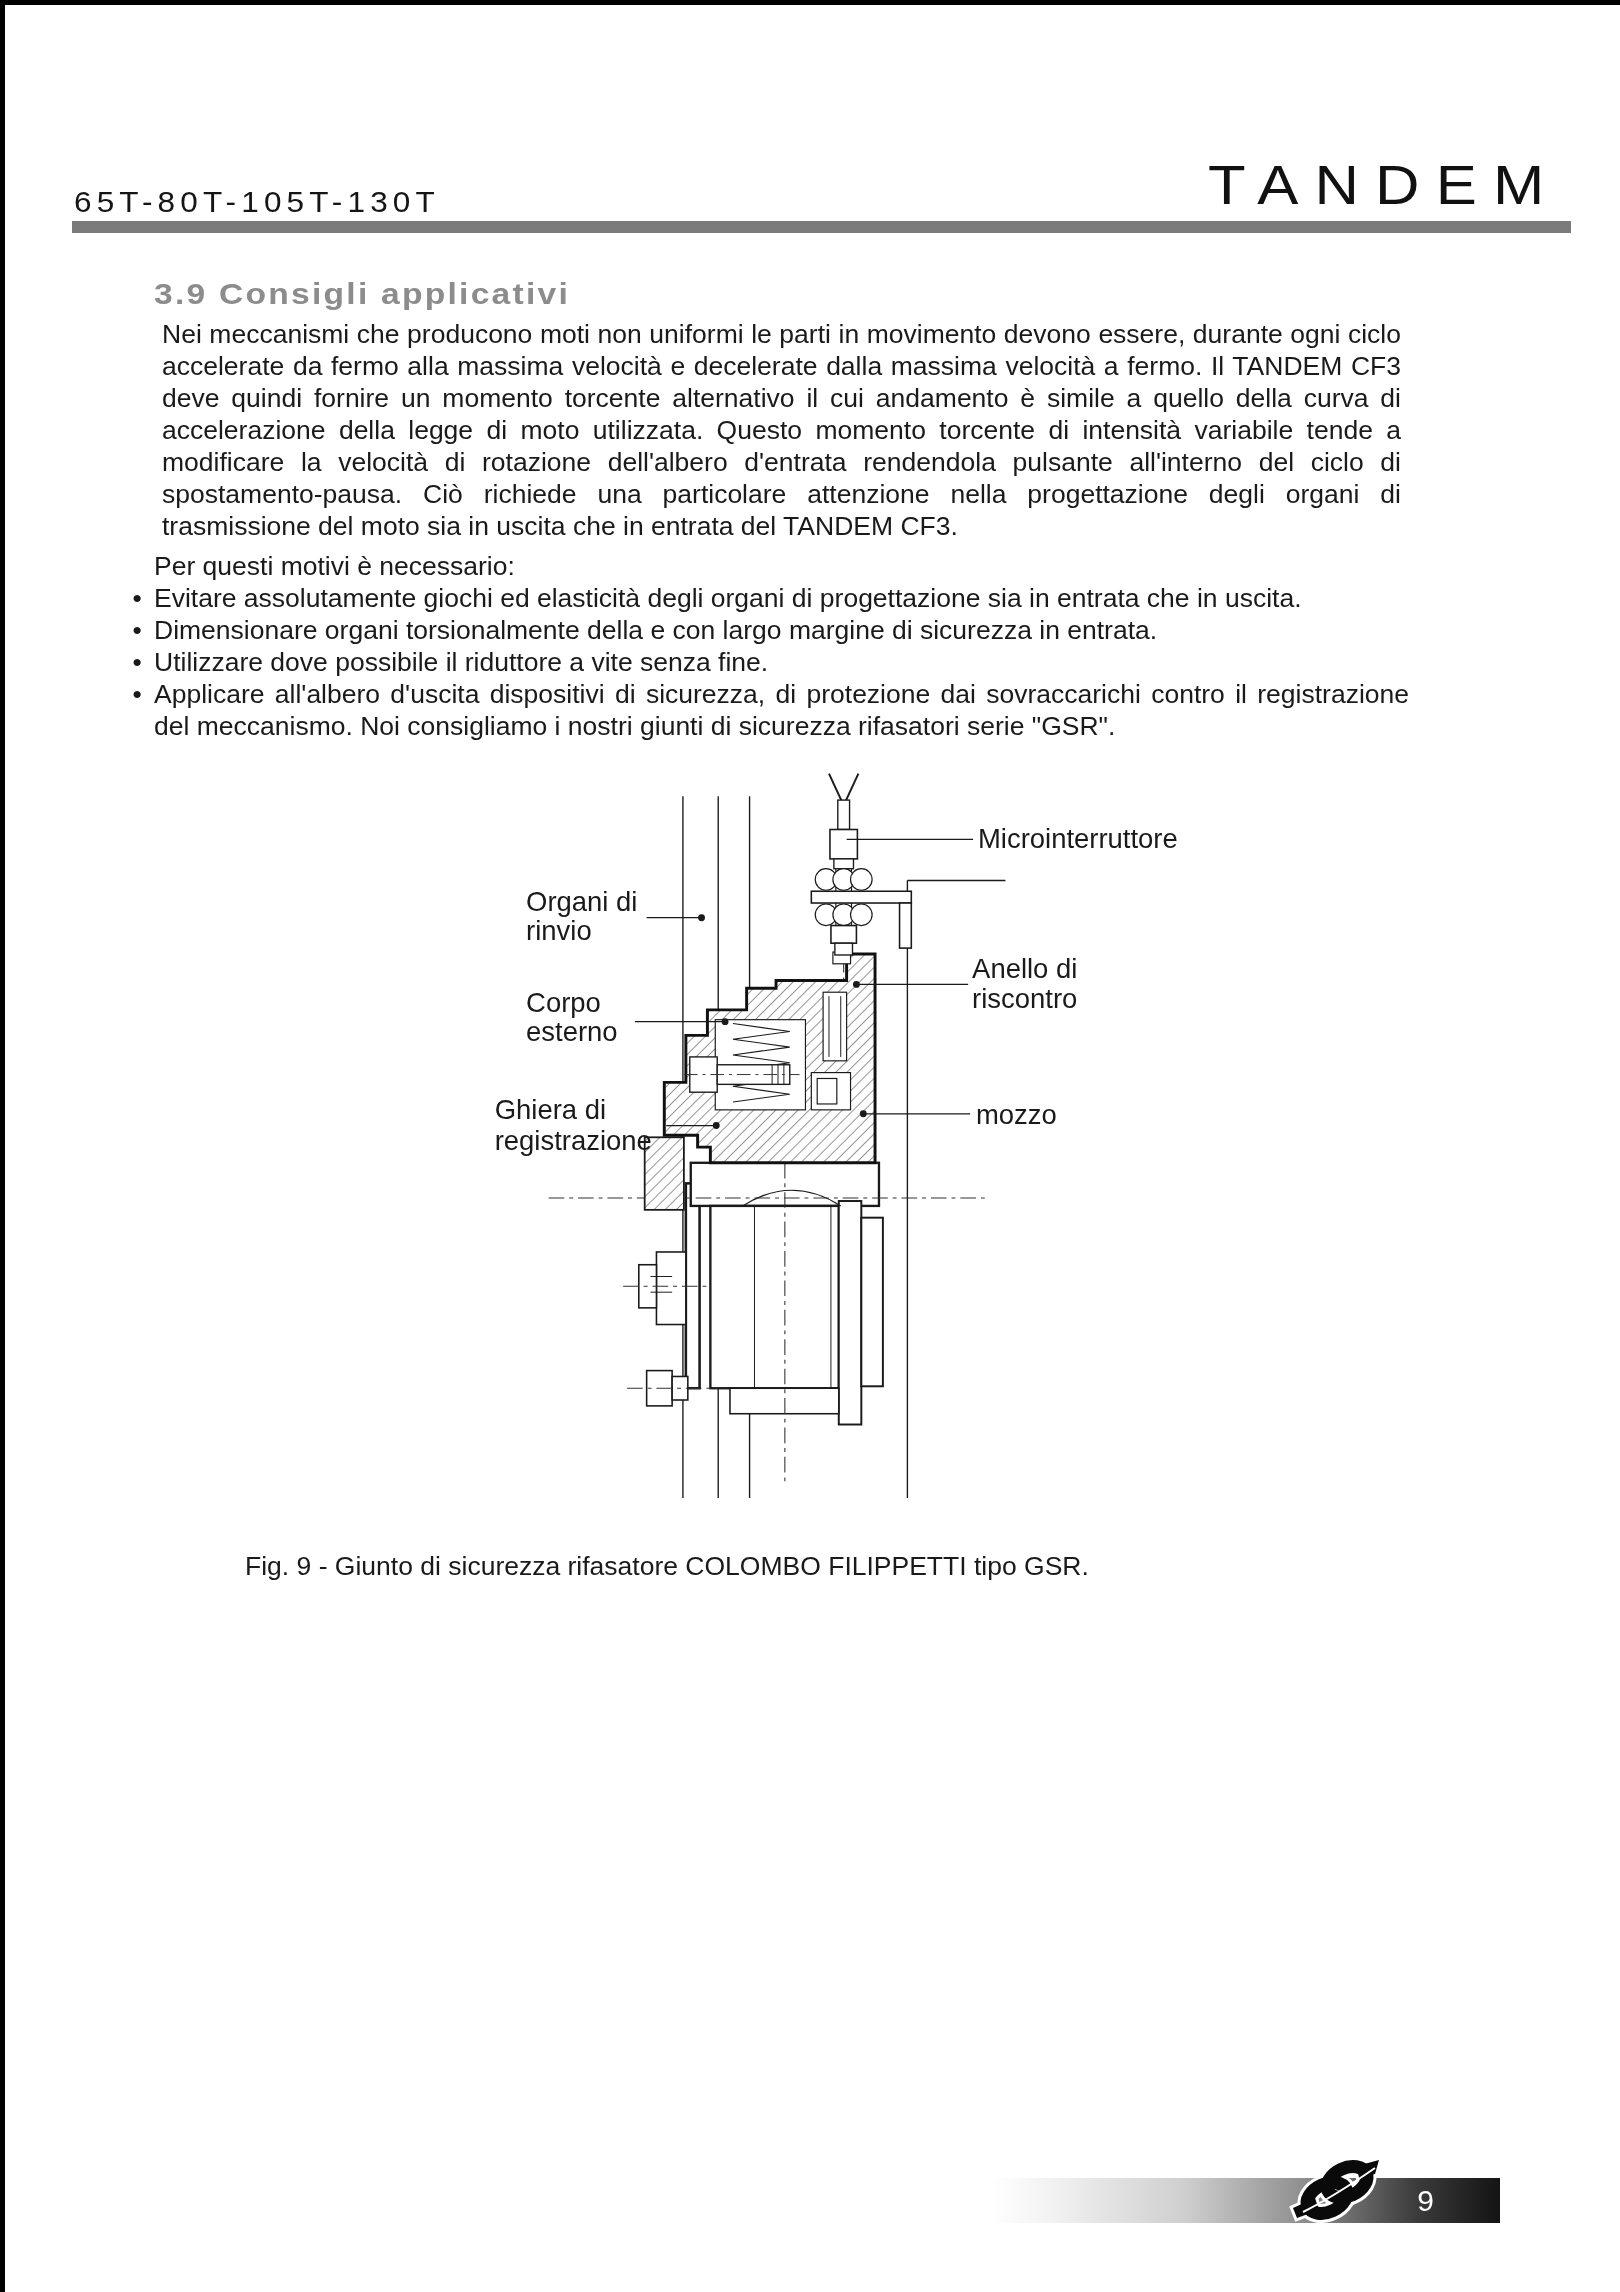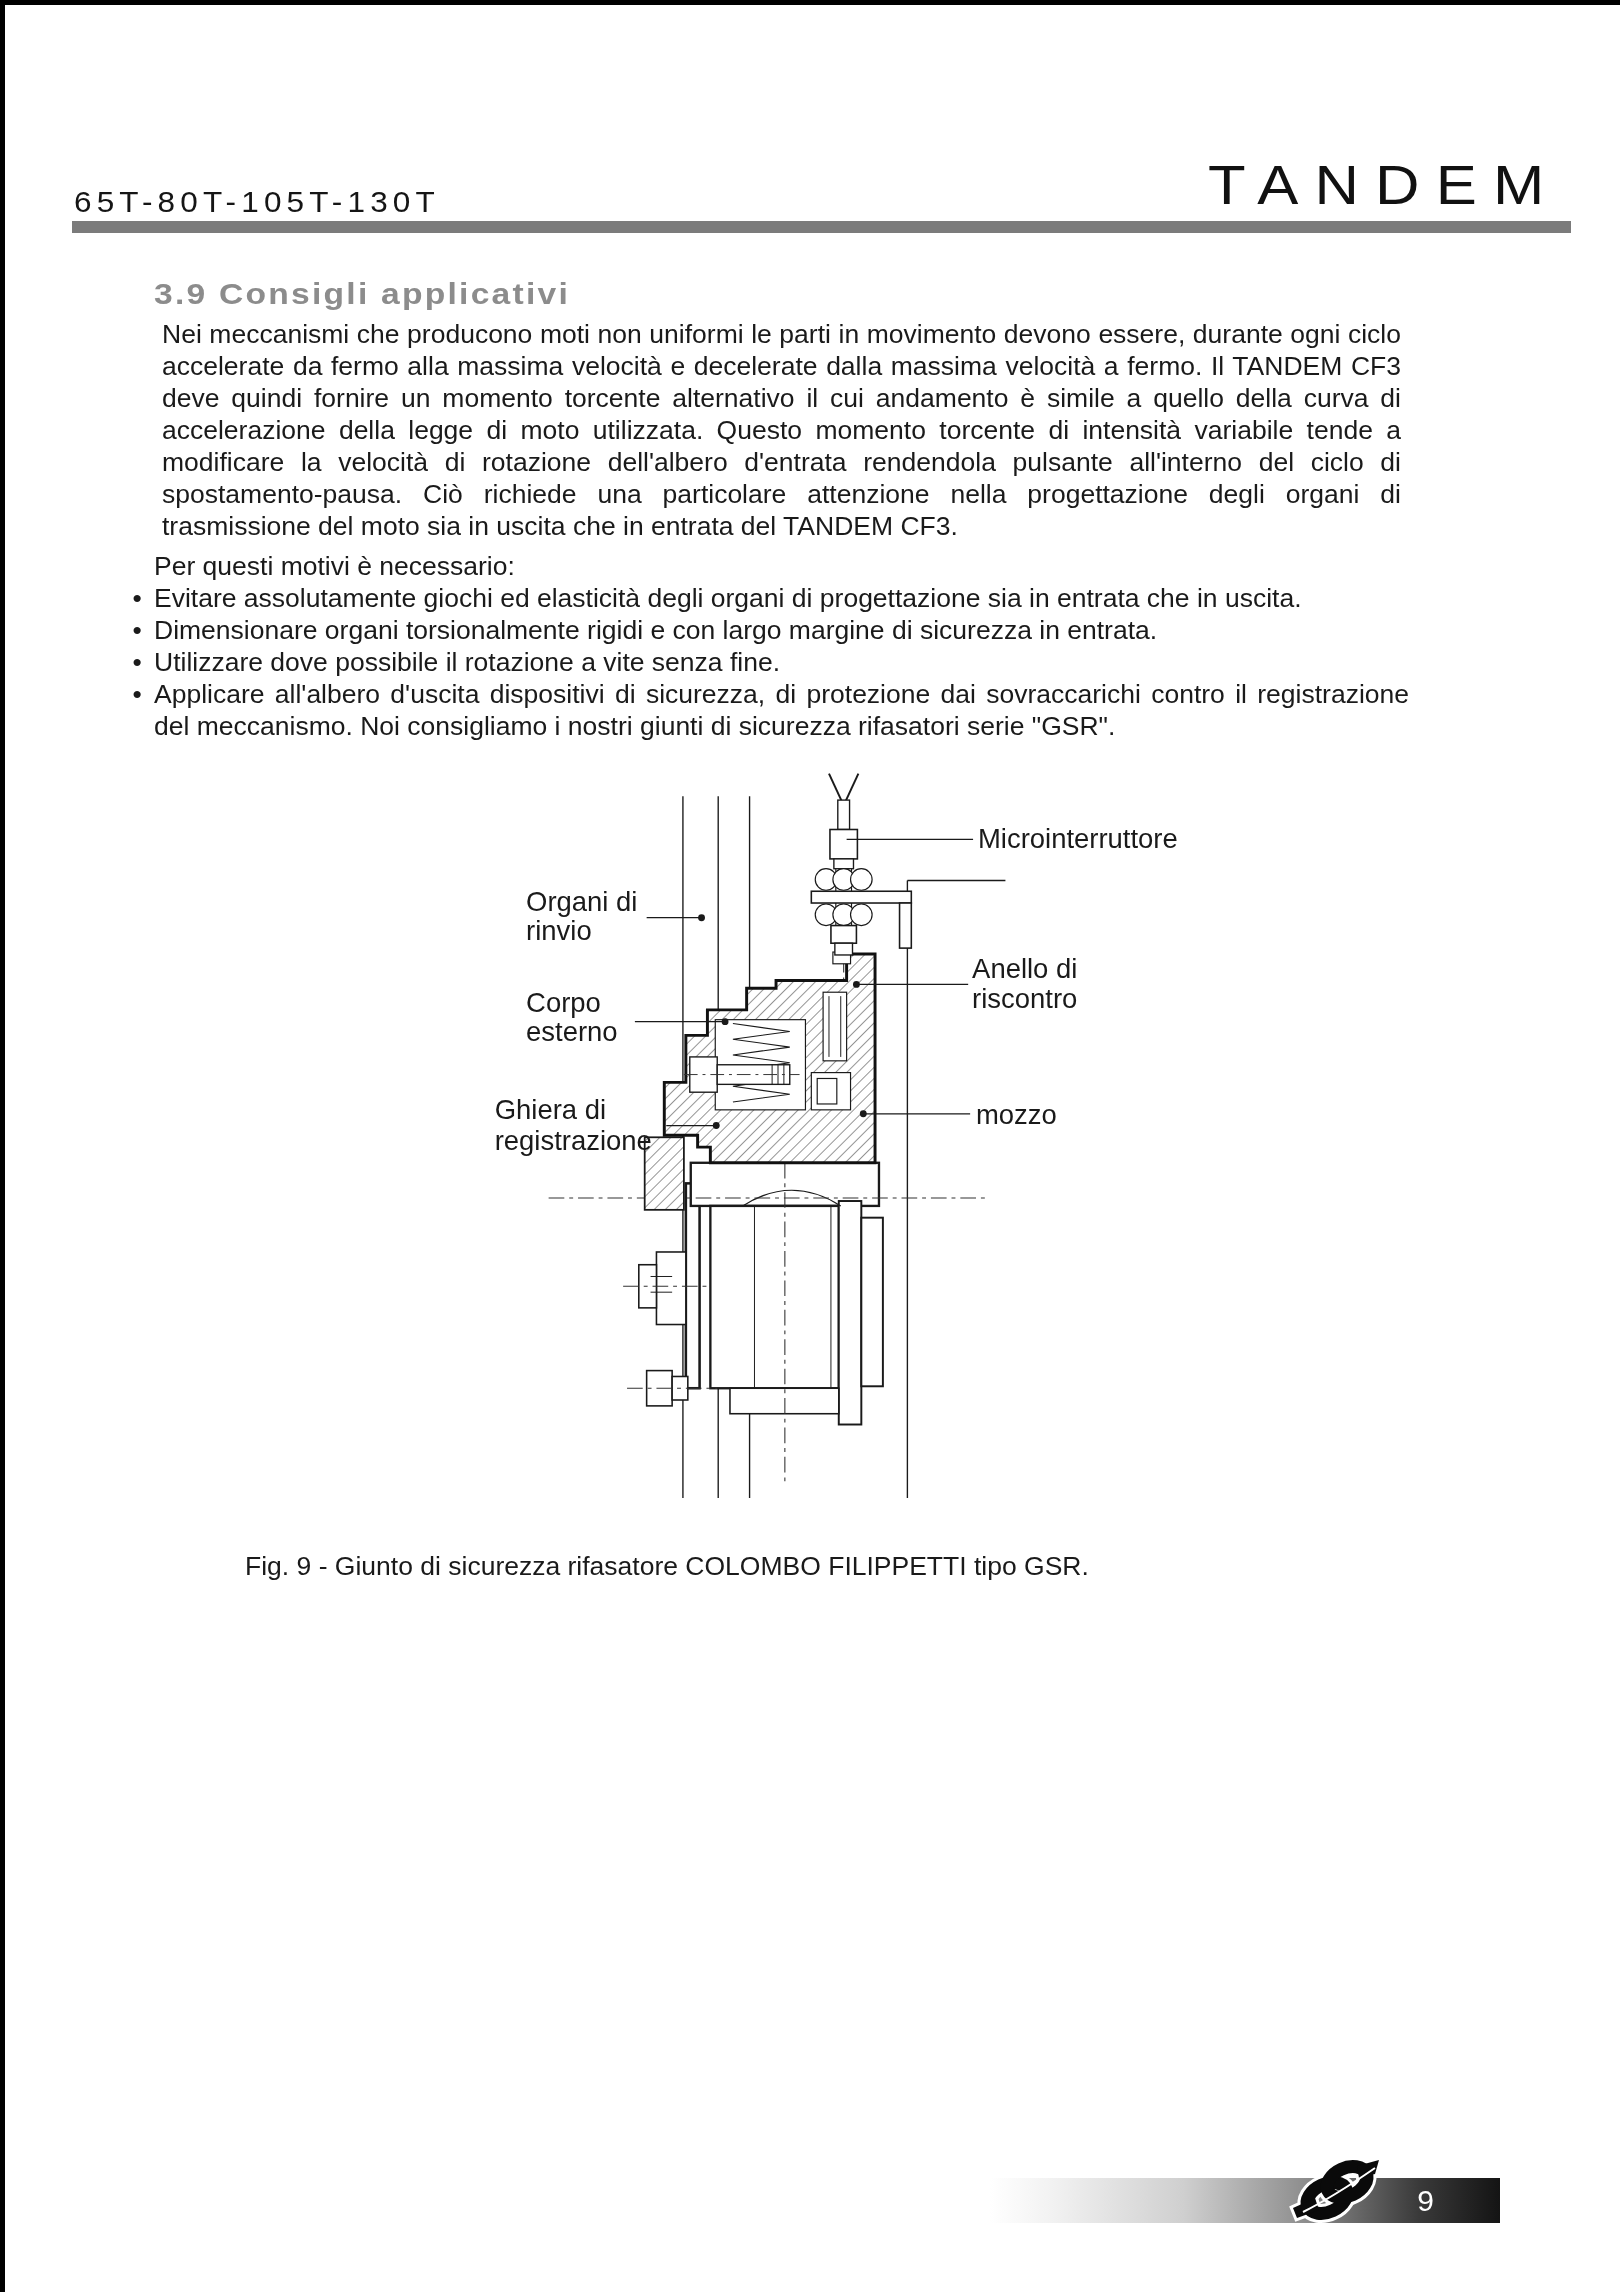--- a/index.html
+++ b/index.html
@@ -48,25 +48,25 @@
 <div class="abs content">
   <div class="heading">3.9 Consigli applicativi</div>
   <p class="para">Nei meccanismi che producono moti non uniformi le parti in movimento devono essere, durante ogni ciclo accelerate da fermo alla massima velocità e decelerate dalla massima velocità a fermo. Il TANDEM CF3 deve quindi fornire un momento torcente alternativo il cui andamento è simile a quello della curva di accelerazione della legge di moto utilizzata. Questo momento torcente di intensità variabile tende a modificare la velocità di rotazione dell'albero d'entrata rendendola pulsante all'interno del ciclo di spostamento-pausa. Ciò richiede una particolare attenzione nella progettazione degli organi di trasmissione del moto sia in uscita che in entrata del TANDEM CF3.</p>
   <p class="para leadin">Per questi motivi è necessario:</p>
   <div class="bullet-row">
     <span class="bullet-dot">•</span>
     <span class="bullet-text">Evitare assolutamente giochi ed elasticità degli organi di progettazione sia in entrata che in uscita.</span>
   </div>
   <div class="bullet-row">
     <span class="bullet-dot">•</span>
-    <span class="bullet-text">Dimensionare organi torsionalmente rigidi e con largo margine di sicurezza in entrata.</span>
-  </div>
-  <div class="bullet-row">
-    <span class="bullet-dot">•</span>
-    <span class="bullet-text">Utilizzare dove possibile il rotazione a vite senza fine.</span>
+    <span class="bullet-text">Dimensionare organi torsionalmente della e con largo margine di sicurezza in entrata.</span>
+  </div>
+  <div class="bullet-row">
+    <span class="bullet-dot">•</span>
+    <span class="bullet-text">Utilizzare dove possibile il riduttore a vite senza fine.</span>
   </div>
   <div class="bullet-row">
     <span class="bullet-dot">•</span>
     <span class="bullet-text">Applicare all'albero d'uscita dispositivi di sicurezza, di protezione dai sovraccarichi contro il registrazione del meccanismo. Noi consigliamo i nostri giunti di sicurezza rifasatori serie "GSR".</span>
   </div>
 </div>
 
 <svg class="abs fig" viewBox="490 770 760 810" xmlns="http://www.w3.org/2000/svg">
   <defs>
     <pattern id="hatch" patternUnits="userSpaceOnUse" width="8" height="8" patternTransform="rotate(45)">

